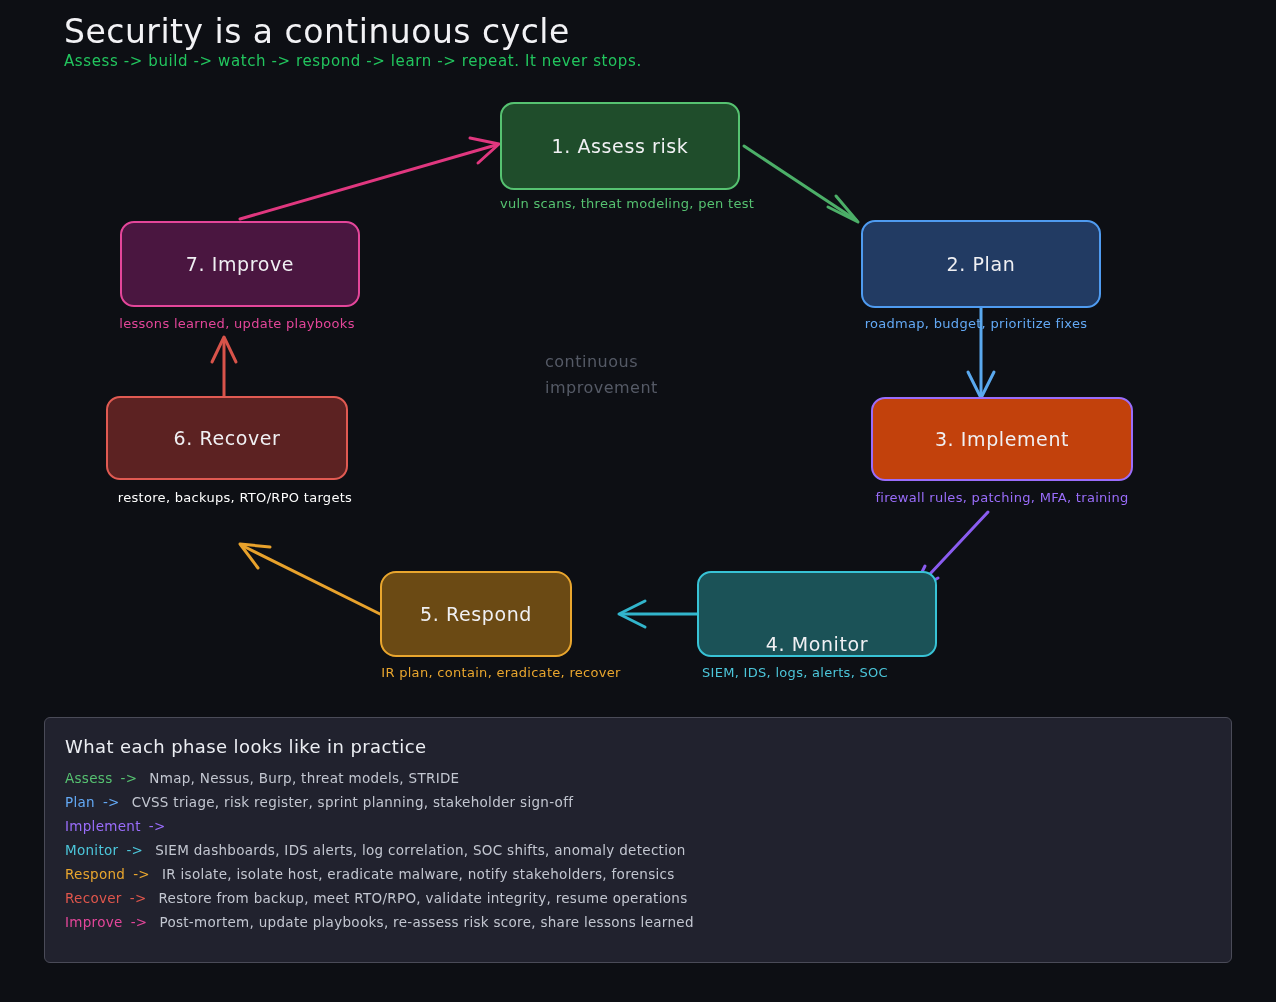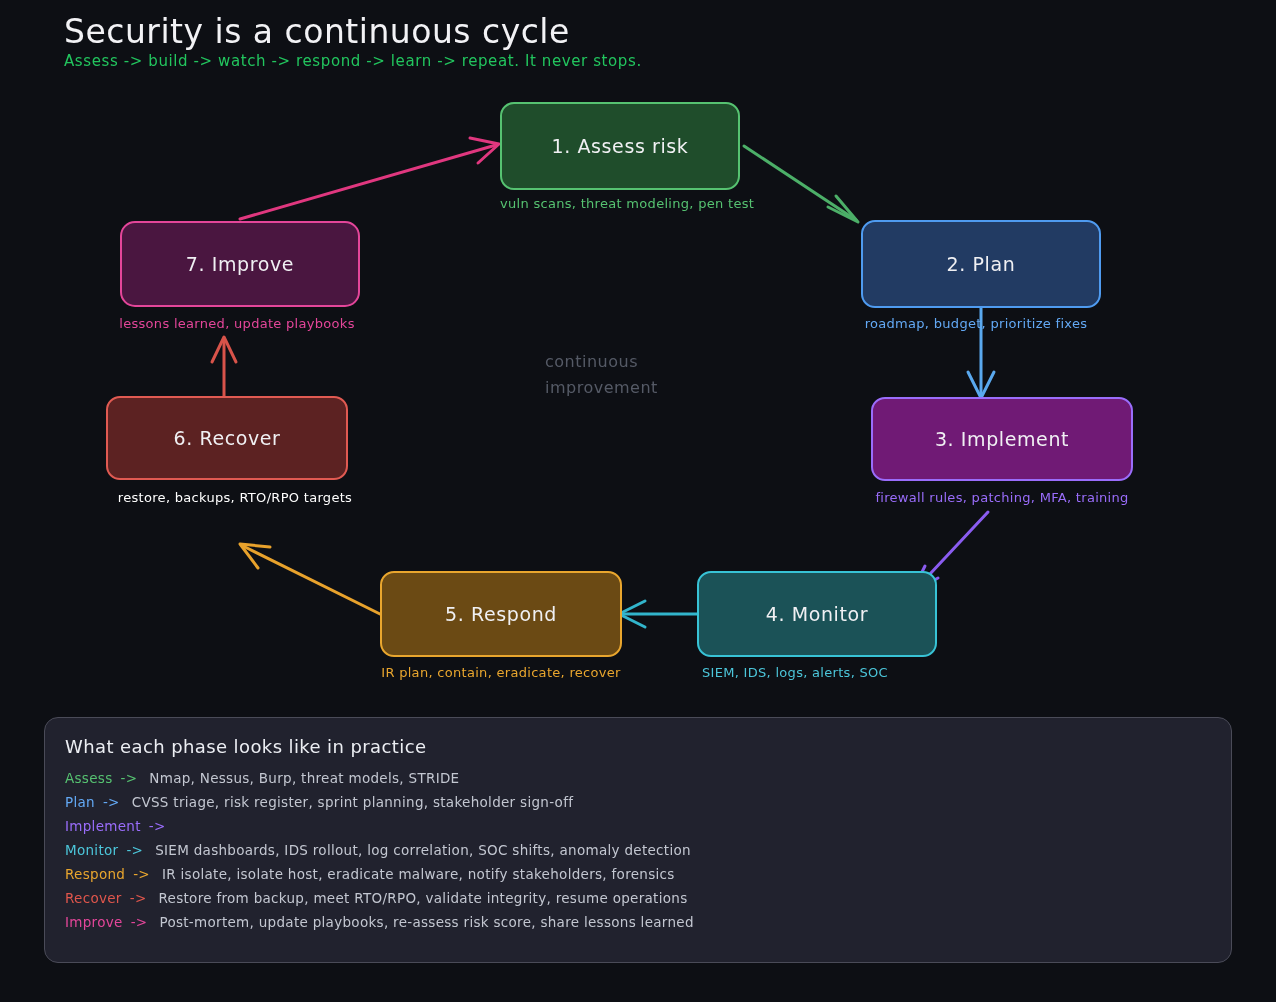--- a/index.html
+++ b/index.html
@@ -85,21 +85,21 @@
     font-size: 13px;
     letter-spacing: 0.3px;
     white-space: nowrap;
     text-align: center;
     z-index: 4;
   }
 
   
   .n-assess    { background: #1f4d2b; border-color: #56c271; }
   .n-plan      { background: #223b63; border-color: #4f9bf0; }
-  .n-implement { background: #701a75; border-color: #9a6dfb; }
+  .n-implement { background: #c2410c; border-color: #9a6dfb; }
   .n-monitor   { background: #1b5257; border-color: #38c3d6; }
   .n-respond   { background: #6b4a14; border-color: #e9a62e; }
   .n-recover   { background: #5c2222; border-color: #e05a52; }
   .n-improve   { background: #4a1640; border-color: #e4469a; }
 
   .c-assess    { color: #56c271; }
   .c-plan      { color: #63a9f5; }
   .c-implement { color: #9a6dfb; }
   .c-monitor   { color: #4cc6da; }
   .c-respond   { color: #e9a62e; }
@@ -123,21 +123,21 @@
   
   #legend {
     position: absolute;
     left: 44px;
     top: 717px;
     width: 1188px;
     height: 246px;
     box-sizing: border-box;
     background: #21222e;
     border: 1px solid #4a4b58;
-    border-radius: 14px;
+    border-radius: 6px;
     z-index: 5;
   }
   .legend-title {
     position: absolute;
     left: 20px;
     top: 18px;
     font-family: "DejaVu Sans", sans-serif;
     font-size: 18px;
     letter-spacing: 0.4px;
     color: #eceef3;
@@ -225,36 +225,36 @@
   <div class="node n-plan" style="left:861px; top:220px; width:240px; height:88px;">
     <span class="node-label">2. Plan</span>
   </div>
   <div class="caption c-plan" style="left:856px; top:316px; width:240px;">roadmap, budget, prioritize fixes</div>
 
   <div class="node n-implement" style="left:871px; top:397px; width:262px; height:84px;">
     <span class="node-label">3. Implement</span>
   </div>
   <div class="caption c-implement" style="left:871px; top:490px; width:262px;">firewall rules, patching, MFA, training</div>
 
-  <div class="node n-monitor" style="left:697px; top:571px; width:240px; height:86px;">
+  <div class="node n-monitor" style="left:697px; top:571px; width:240px; height:86px;align-items:flex-end;">
     <span class="node-label">4. Monitor</span>
   </div>
   <div class="caption c-monitor" style="left:675px; top:665px; width:240px;">SIEM, IDS, logs, alerts, SOC</div>
 
-  <div class="node n-respond" style="left:380px; top:571px; width:242px; height:86px;">
+  <div class="node n-respond" style="left:380px; top:571px; width:192px; height:86px;border-radius:16px;">
     <span class="node-label">5. Respond</span>
   </div>
   <div class="caption c-respond" style="left:380px; top:665px; width:242px;">IR plan, contain, eradicate, recover</div>
 
   <div class="node n-recover" style="left:106px; top:396px; width:242px; height:84px;">
     <span class="node-label">6. Recover</span>
   </div>
   <div class="caption c-recover" style="left:106px; top:490px; width:258px;">restore, backups, RTO/RPO targets</div>
 
-  <div class="node n-improve" style="left:120px; top:221px; width:240px; height:86px;border-radius:15px;">
+  <div class="node n-improve" style="left:120px; top:221px; width:240px; height:86px;">
     <span class="node-label">7. Improve</span>
   </div>
   <div class="caption c-improve" style="left:117px; top:316px; width:240px;">lessons learned, update playbooks</div>
 
   <div class="center-note">
     <div>continuous</div>
     <div>improvement</div>
   </div>
 
   <div id="legend">
@@ -270,21 +270,21 @@
           <span class="legend-arrow" style="color: rgb(99, 169, 245);">-&gt;</span>
           <span class="legend-detail">CVSS triage, risk register, sprint planning, stakeholder sign-off</span>
         </div>
         <div class="legend-row">
           <span class="legend-phase" style="color: rgb(154, 109, 251);">Implement</span>
           <span class="legend-arrow" style="color: rgb(154, 109, 251);">-&gt;</span>
         </div>
         <div class="legend-row">
           <span class="legend-phase" style="color: rgb(76, 198, 218);">Monitor</span>
           <span class="legend-arrow" style="color: rgb(76, 198, 218);">-&gt;</span>
-          <span class="legend-detail">SIEM dashboards, IDS rollout, log correlation, SOC shifts, anomaly detection</span>
+          <span class="legend-detail">SIEM dashboards, IDS alerts, log correlation, SOC shifts, anomaly detection</span>
         </div>
         <div class="legend-row">
           <span class="legend-phase" style="color: rgb(233, 166, 46);">Respond</span>
           <span class="legend-arrow" style="color: rgb(233, 166, 46);">-&gt;</span>
           <span class="legend-detail">IR isolate, isolate host, eradicate malware, notify stakeholders, forensics</span>
         </div>
         <div class="legend-row">
           <span class="legend-phase" style="color: rgb(224, 86, 76);">Recover</span>
           <span class="legend-arrow" style="color: rgb(224, 86, 76);">-&gt;</span>
           <span class="legend-detail">Restore from backup, meet RTO/RPO, validate integrity, resume operations</span>

